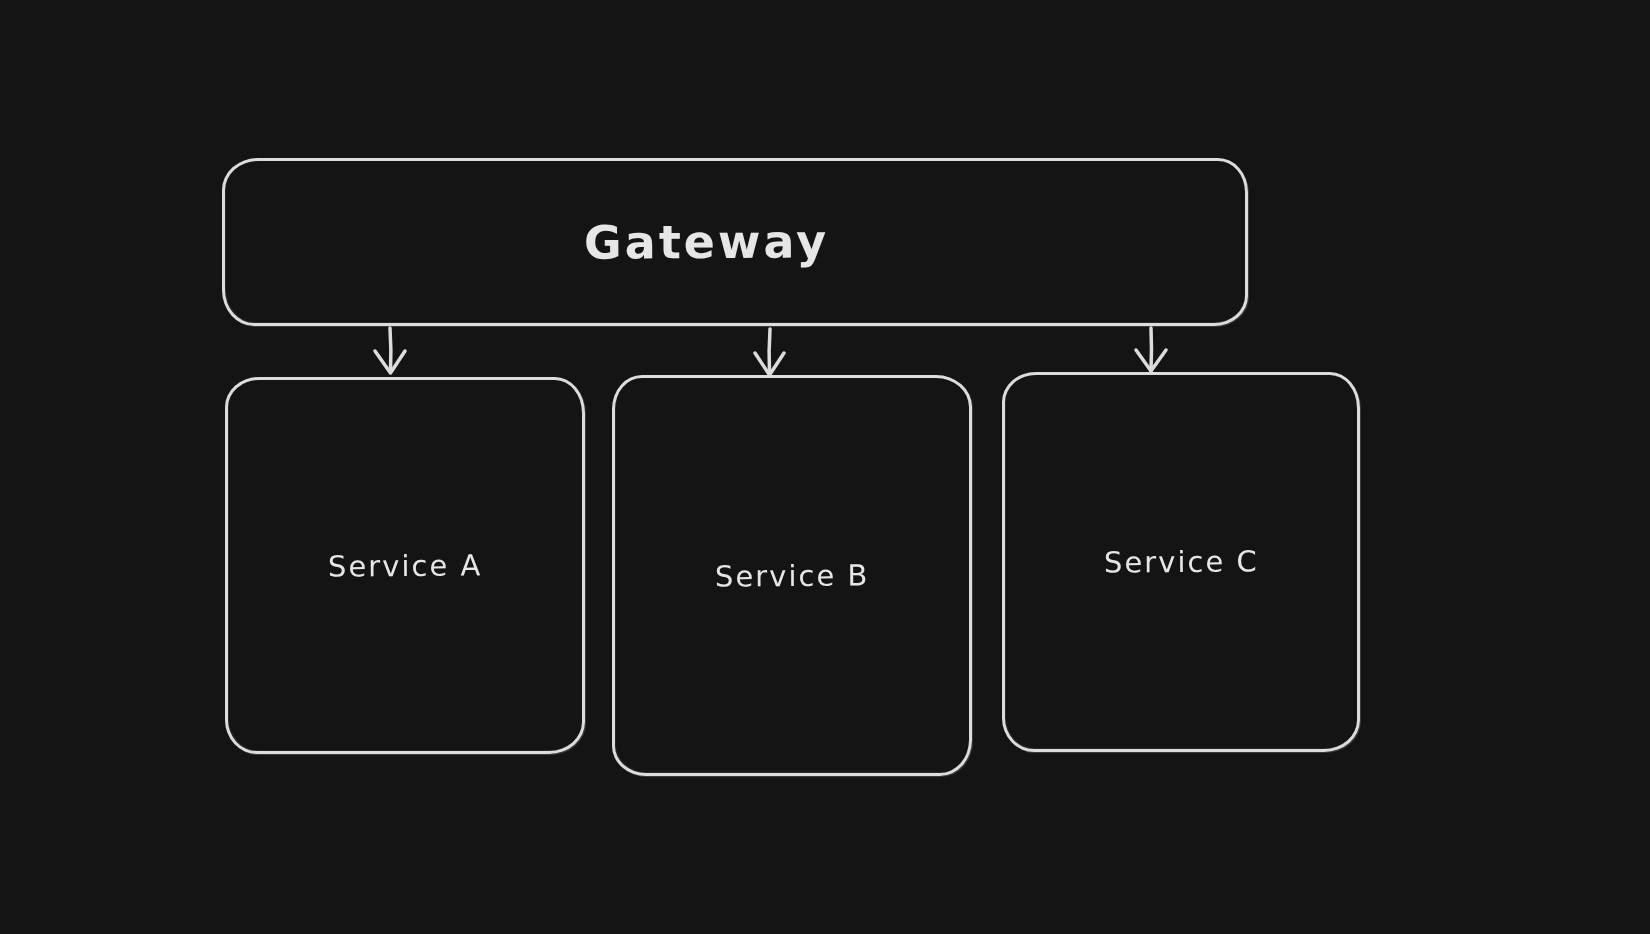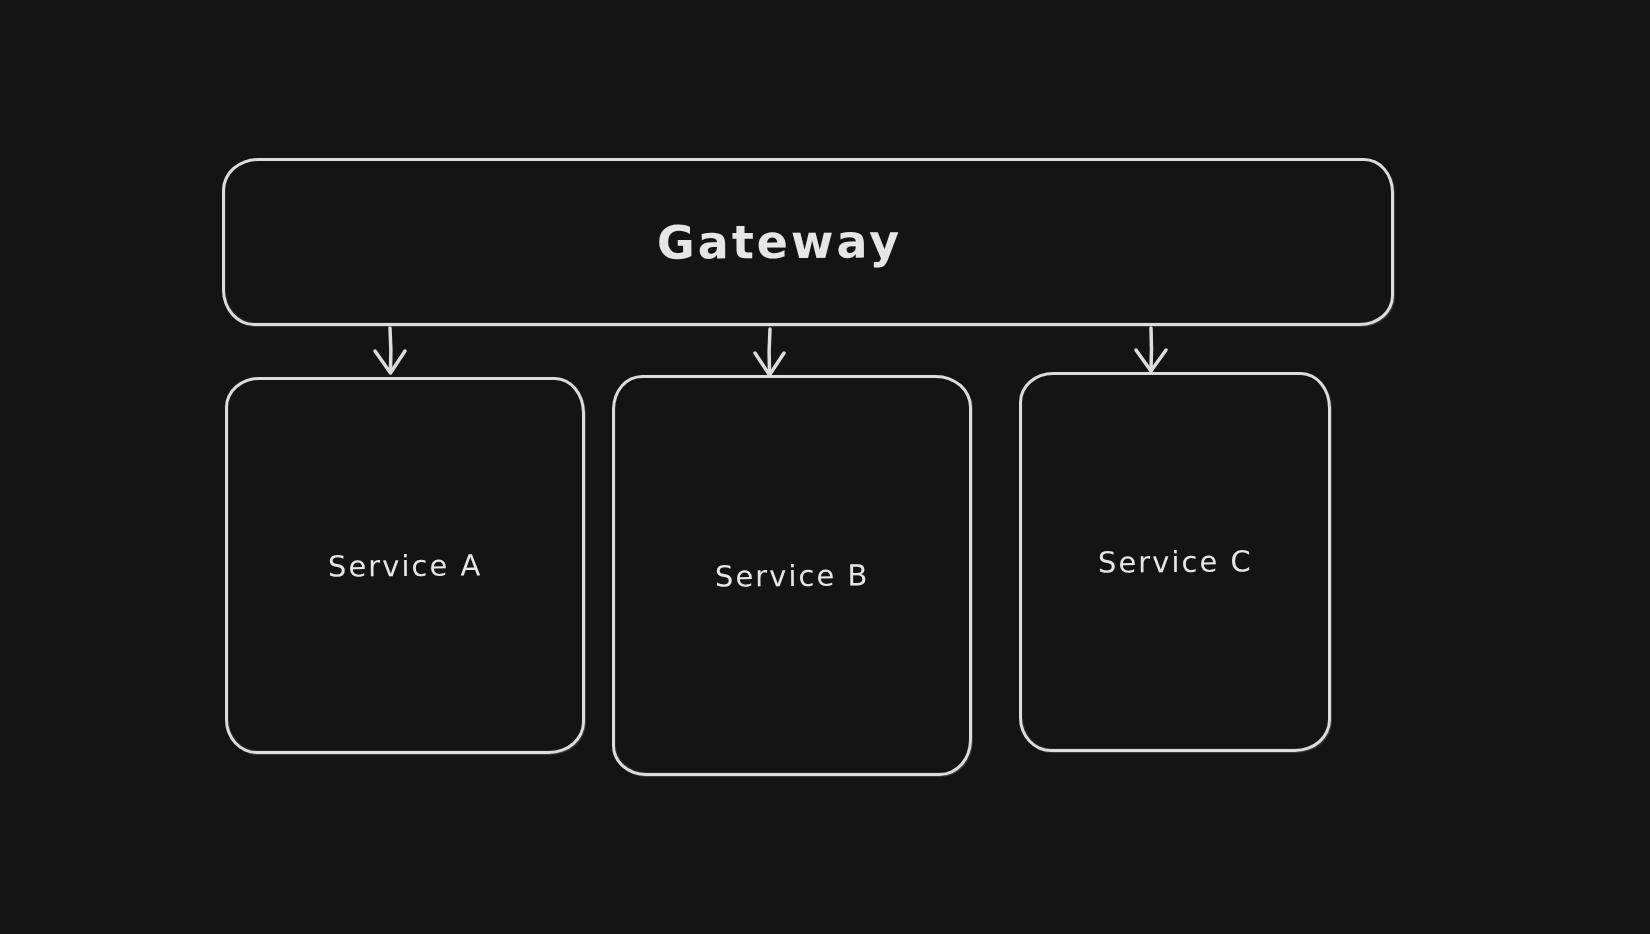--- a/index.html
+++ b/index.html
@@ -27,35 +27,35 @@
     display: flex;
     align-items: center;
     justify-content: center;
     color: var(--text);
     background: transparent;
     
     box-shadow: 1px 1px 0 0 rgba(220,220,220,0.20), inset 1px -1px 0 0 rgba(220,220,220,0.10);
   }
   .node-gateway {
     left: 222px; top: 158px;
-    width: 1172px; height: 168px;
+    width: 1026px; height: 168px;
     border-radius: 36px 30px 34px 32px / 32px 34px 30px 36px;
   }
   .node-gateway .label {
     font-size: 46px;
     letter-spacing: 3px;
     font-weight: 600;
     transform: translateX(-28px) rotate(-0.3deg);
   }
   .node-service {
     border-radius: 34px 30px 36px 32px / 30px 36px 32px 34px;
   }
   .node-service-a { left: 225px; top: 377px; width: 360px; height: 377px; text-align: right; }
   .node-service-b { left: 612px; top: 375px; width: 360px; height: 401px; border-radius: 30px 36px 32px 34px / 34px 32px 36px 30px; }
-  .node-service-c { left: 1002px; top: 372px; width: 312px; height: 380px; margin-left: 17px; }
+  .node-service-c { left: 1002px; top: 372px; width: 358px; height: 380px; }
   .node-service .label {
     font-size: 29px;
     letter-spacing: 2px;
     font-weight: 400;
     transform: rotate(-0.4deg);
   }
   .label { white-space: nowrap; }
   svg.arrows {
     position: absolute;
     left: 0; top: 0;

